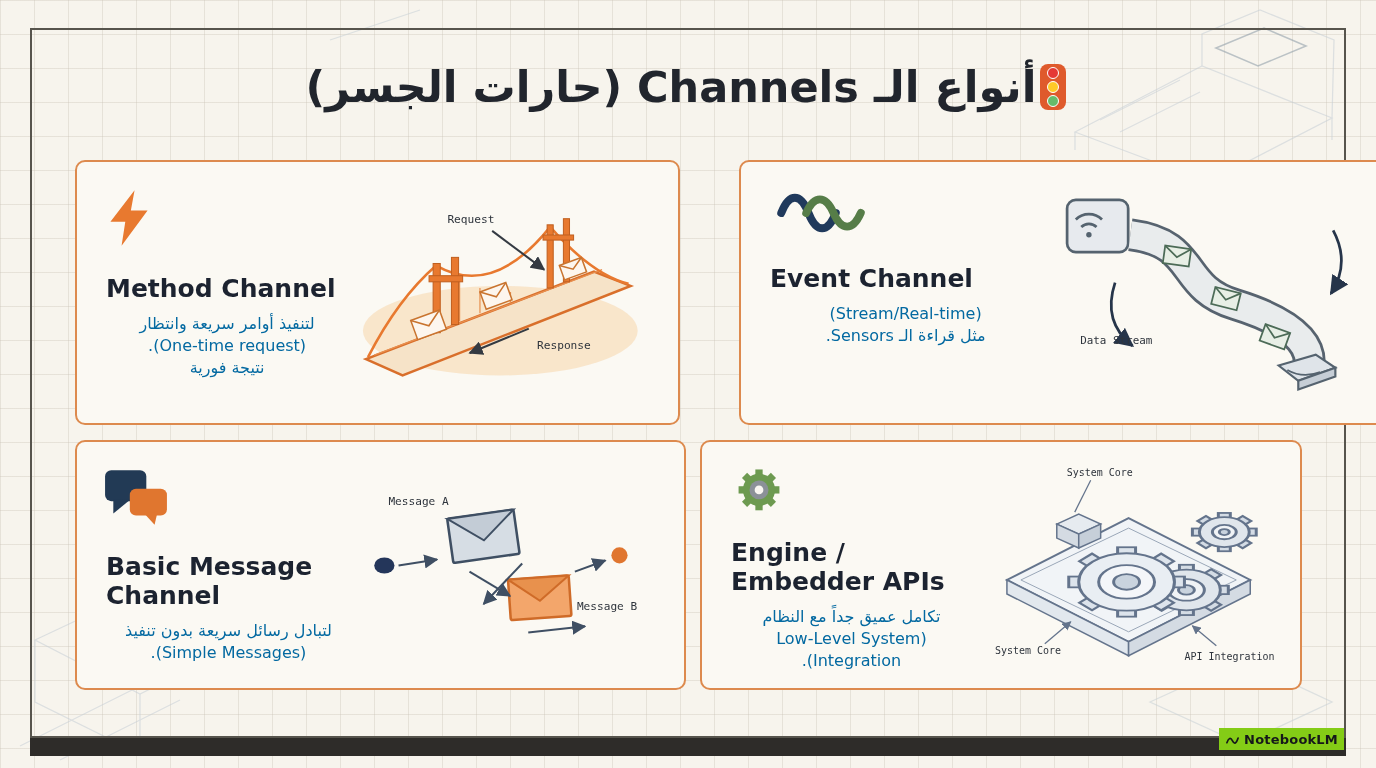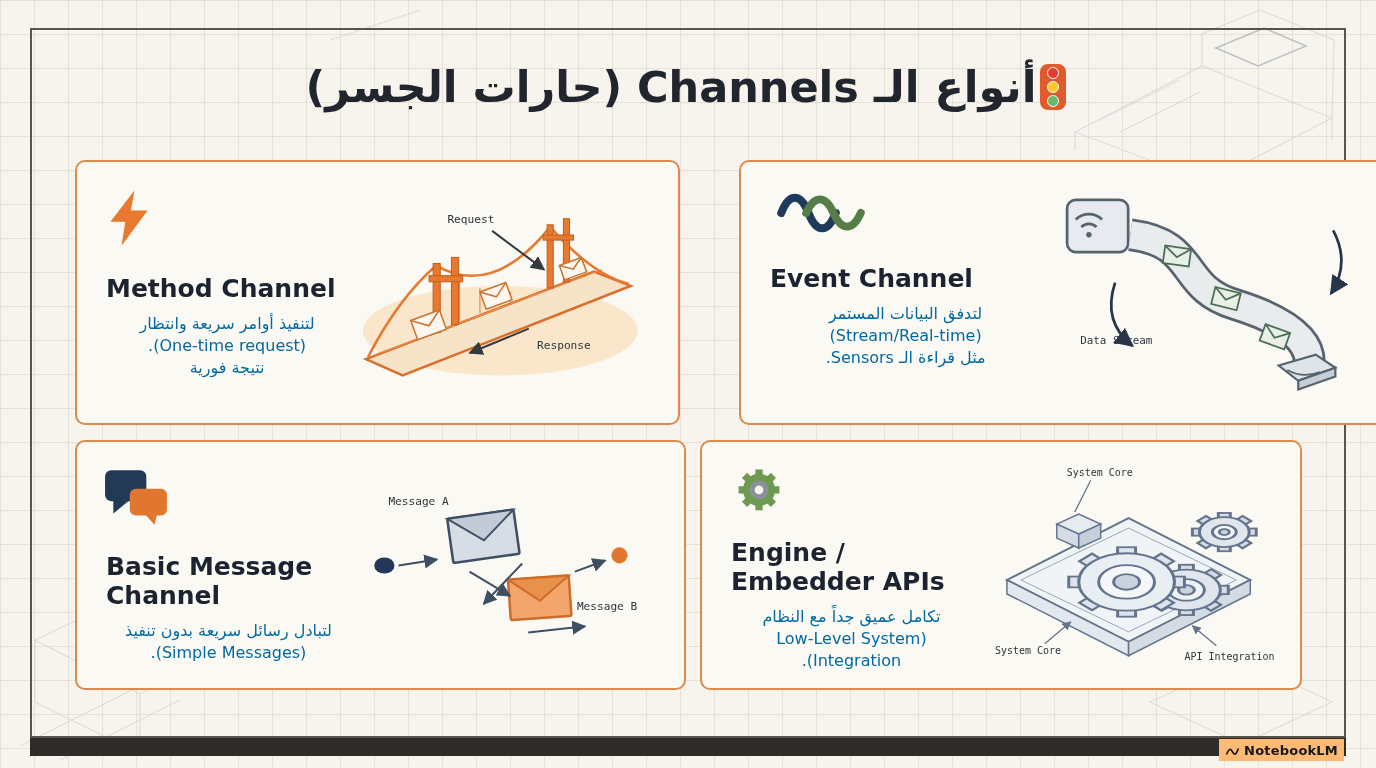--- a/index.html
+++ b/index.html
@@ -11,22 +11,22 @@
       linear-gradient(to right, rgba(203,197,183,0.38) 1px, transparent 1px),
       linear-gradient(to bottom, rgba(203,197,183,0.38) 1px, transparent 1px);
     background-size:34px 34px;
     color:#22262e;
   }
   .sketch-layer{position:absolute;inset:0;z-index:0;pointer-events:none;}
   .frame{position:absolute;left:30px;top:28px;right:30px;bottom:30px;
     border:2px solid #57544d;z-index:1;pointer-events:none;}
   .bottom-bar{position:absolute;left:30px;right:30px;bottom:12px;height:18px;
     background:#2e2c29;z-index:2;}
-  .footer-chip{position:absolute;right:32px;bottom:7px;height:22px;z-index:3;
-    background:#fdba74;display:flex;align-items:center;gap:4px;padding:0 6px;}
+  .footer-chip{position:absolute;right:32px;bottom:18px;height:22px;z-index:3;
+    background:#84cc16;display:flex;align-items:center;gap:4px;padding:0 6px;}
   .footer-chip span{font-size:13px;font-weight:bold;color:#15171a;letter-spacing:0.2px;}
 
   .page-title{position:absolute;top:62px;left:0;right:0;z-index:2;
     display:flex;justify-content:center;align-items:center;direction:rtl;}
   .page-title .title-text{font-size:43px;font-weight:700;color:#21252d;}
 
   .card{position:absolute;z-index:2;background:#fbf9f3;border:2px solid #dd8a4e;
     border-radius:10px;box-sizing:border-box;display:flex;padding:16px 22px;}
   .card-text{width:46%;display:flex;flex-direction:column;align-items:flex-start;padding-top:8px;}
   .card-icon{margin:2px 0 26px 4px;}
@@ -131,21 +131,20 @@
 </div>
 
 <div class="card" id="card-2">
   <div class="card-text">
     <svg class="card-icon" width="108" height="50" viewBox="0 0 76 44">
       <path d="M3,22 C10,4 20,4 27,22 C34,40 44,40 51,22" fill="none" stroke="#203a5c" stroke-width="7" stroke-linecap="round"></path>
       <path d="M25,22 C32,6 42,6 49,22 C56,38 66,38 73,22" fill="none" stroke="#567d48" stroke-width="7" stroke-linecap="round"></path>
     </svg>
     <h2 class="card-title">Event Channel</h2>
     <div class="card-desc">
-      <div>لتدفق البيانات المستمر</div>
       <div>(Stream/Real-time)</div>
       <div>مثل قراءة الـ Sensors.</div>
     </div>
   </div>
   <div class="card-illo">
     <svg viewBox="0 0 300 210" preserveAspectRatio="xMidYMid meet">
       <defs>
         <marker id="d-arrow" viewBox="0 0 10 10" refX="9" refY="5" markerWidth="7" markerHeight="7" orient="auto">
           <path d="M0,0 L10,5 L0,10 z" fill="#26354a"></path>
         </marker>

